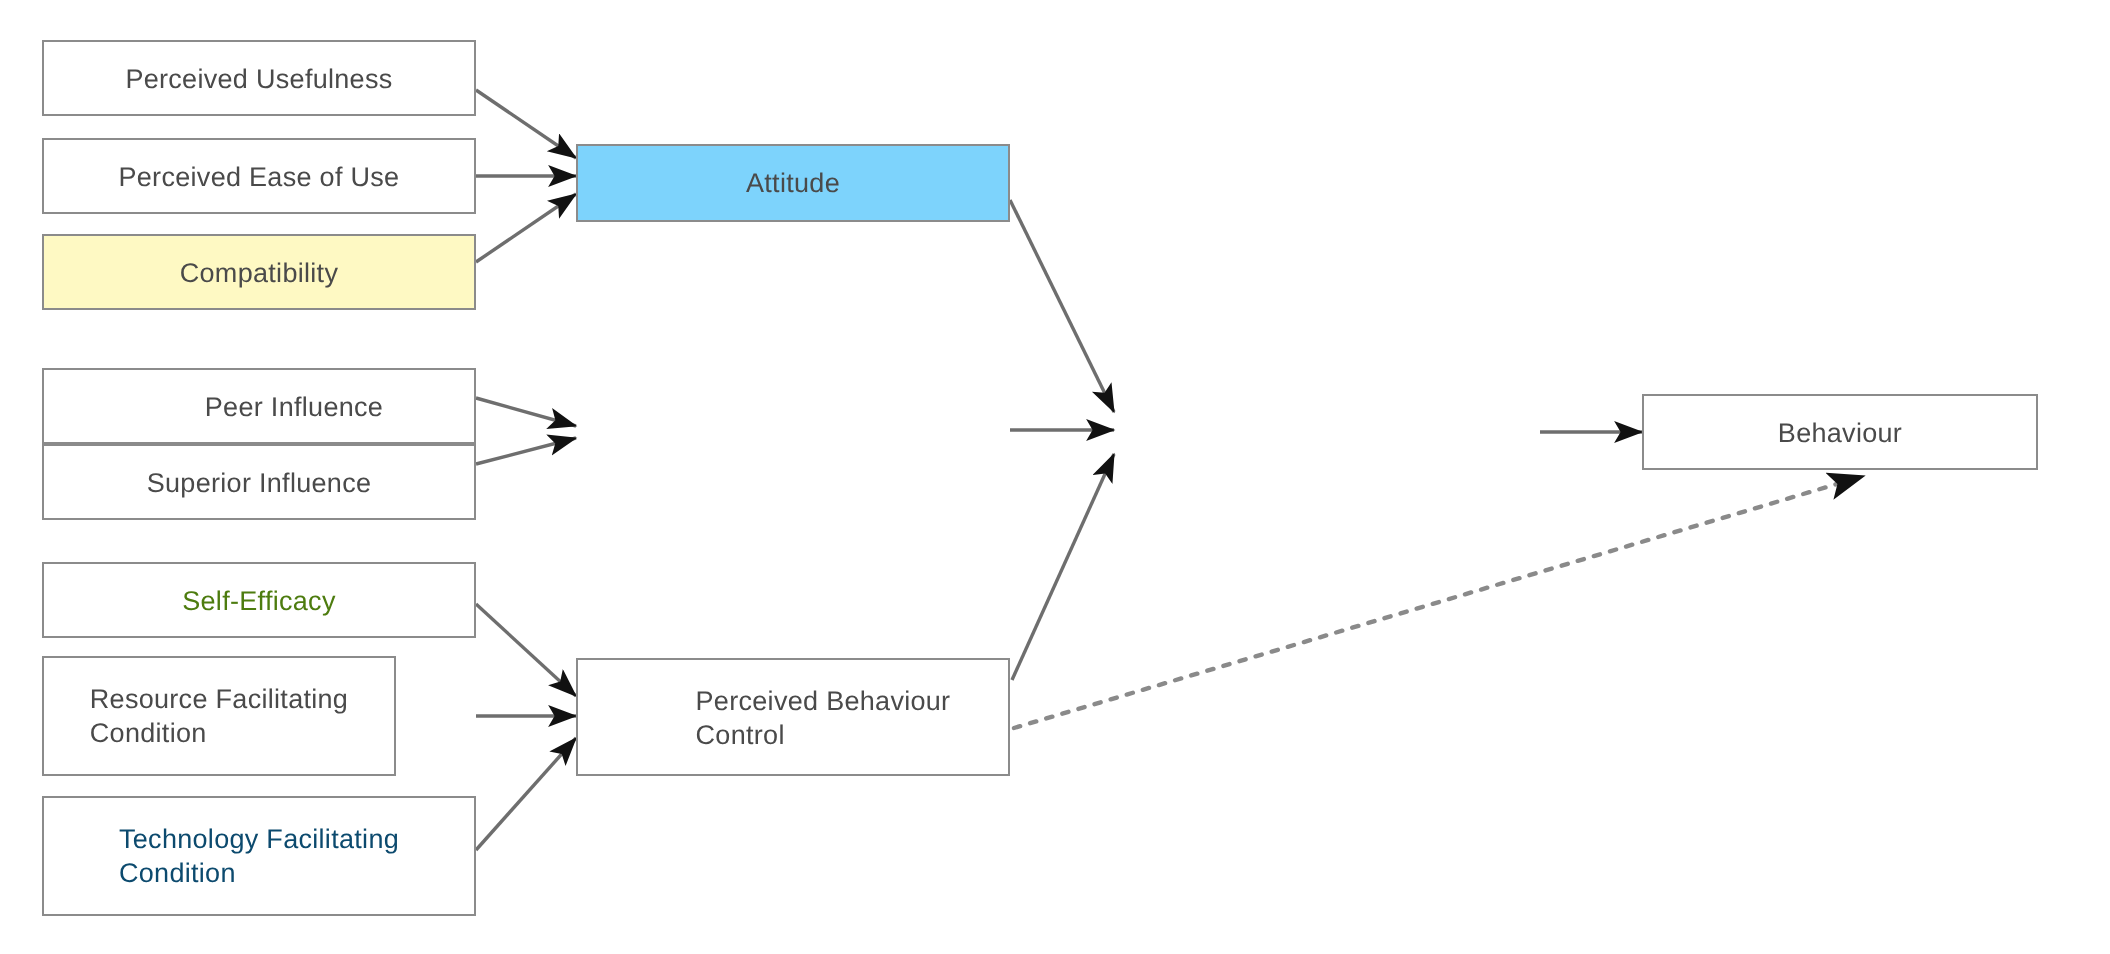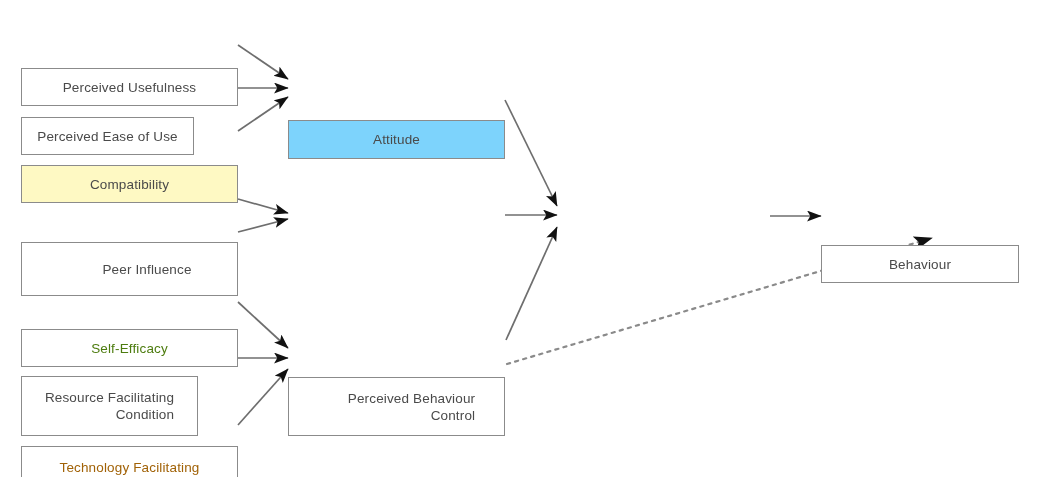--- a/index.html
+++ b/index.html
@@ -27,23 +27,22 @@
     pointer-events: none;
   }
   .node {
     position: absolute;
     box-sizing: border-box;
     background: #ffffff;
     border: 1.6px solid #8b8b8b;
     display: flex;
     align-items: center;
     justify-content: center;
-    text-align: right;
+    text-align: left;
     z-index: 2;
-    margin-top: 48px;
   }
   .node-label {
     color: #4a4a4a;
     font-size: 13.5px;
     line-height: 17px;
     letter-spacing: 0.15px;
     font-family: "Liberation Sans", sans-serif;
     padding: 0 6px;
     white-space: pre-line;
   }
@@ -76,44 +75,47 @@
         <line x1="506" y1="340" x2="557" y2="227" stroke="#6e6e6e" stroke-width="1.7" marker-end="url(#arrow-solid)"></line>
         <line x1="770" y1="216" x2="821" y2="216" stroke="#6e6e6e" stroke-width="1.7" marker-end="url(#arrow-solid)"></line>
         <line x1="507" y1="364" x2="932" y2="238" stroke="#8a8a8a" stroke-width="2.2" stroke-dasharray="3.2 5.2" stroke-linecap="round" marker-end="url(#arrow-dashed)"></line>
       </g>
   </svg>
 
   <div class="node" style="left: 21px; top: 20px; width: 217px; height: 38px; border-color: rgb(139, 139, 139); background: rgb(255, 255, 255);">
     <span class="node-label" style="color: rgb(74, 74, 74);">Perceived Usefulness</span>
   </div>
 
-  <div class="node" style="left: 21px; top: 69px; width: 173px; height: 38px; border-color: rgb(139, 139, 139); background: rgb(255, 255, 255);">
+  <div class="node" style="left: 21px; top: 69px; width: 217px; height: 38px; border-color: rgb(139, 139, 139); background: rgb(255, 255, 255);">
     <span class="node-label" style="color: rgb(74, 74, 74);">Perceived Ease of Use</span>
   </div>
 
   <div class="node" style="left: 21px; top: 117px; width: 217px; height: 38px; border-color: rgb(139, 139, 139); background: #fef9c3;">
     <span class="node-label" style="color: rgb(74, 74, 74);">Compatibility</span>
   </div>
 
-  <div class="node" style="left: 21px; top: 194px; width: 217px; height: 54px; border-color: rgb(139, 139, 139); background: rgb(255, 255, 255); padding-left: 35px;">
+  <div class="node" style="left: 21px; top: 184px; width: 217px; height: 38px; border-color: rgb(139, 139, 139); background: rgb(255, 255, 255); padding-left: 35px;">
     <span class="node-label" style="color: rgb(74, 74, 74);">Peer Influence</span>
   </div>
 
+  <div class="node" style="left: 21px; top: 222px; width: 217px; height: 38px; border-color: rgb(139, 139, 139); background: rgb(255, 255, 255);">
+    <span class="node-label" style="color: rgb(74, 74, 74);">Superior Influence</span>
+  </div>
 
   <div class="node" style="left: 21px; top: 281px; width: 217px; height: 38px; border-color: rgb(139, 139, 139); background: rgb(255, 255, 255);">
     <span class="node-label" style="color: #4d7c0f;">Self-Efficacy</span>
   </div>
 
   <div class="node" style="left: 21px; top: 328px; width: 177px; height: 60px; border-color: rgb(139, 139, 139); background: rgb(255, 255, 255);">
     <span class="node-label" style="color: rgb(74, 74, 74);">Resource Facilitating
 Condition</span>
   </div>
 
   <div class="node" style="left: 21px; top: 398px; width: 217px; height: 60px; border-color: rgb(139, 139, 139); background: rgb(255, 255, 255);">
-    <span class="node-label" style="color: #a16207;">Technology Facilitating
+    <span class="node-label" style="color: #0c4a6e;">Technology Facilitating
 Condition</span>
   </div>
 
   <div class="node" style="left: 288px; top: 72px; width: 217px; height: 39px; border-color: rgb(139, 139, 139); background: #7dd3fc;">
     <span class="node-label" style="color: rgb(74, 74, 74);">Attitude</span>
   </div>
 
 
   <div class="node" style="left: 288px; top: 329px; width: 217px; height: 59px; border-color: rgb(139, 139, 139); background: rgb(255, 255, 255); padding-left: 30px;">
     <span class="node-label" style="color: rgb(74, 74, 74);">Perceived Behaviour

